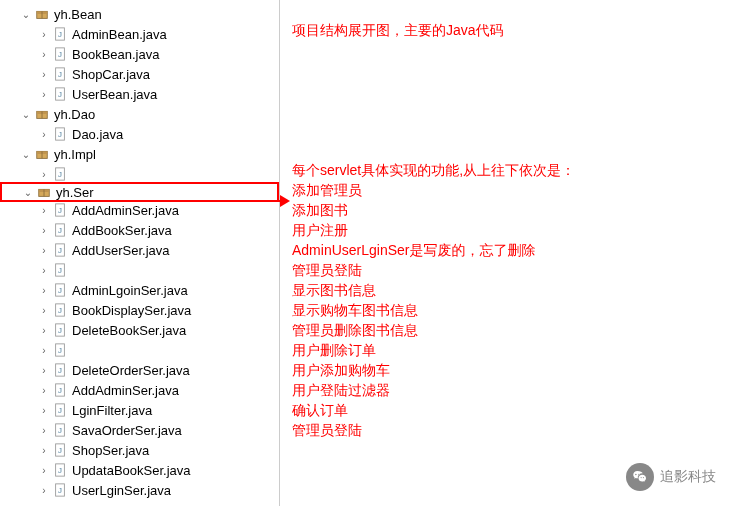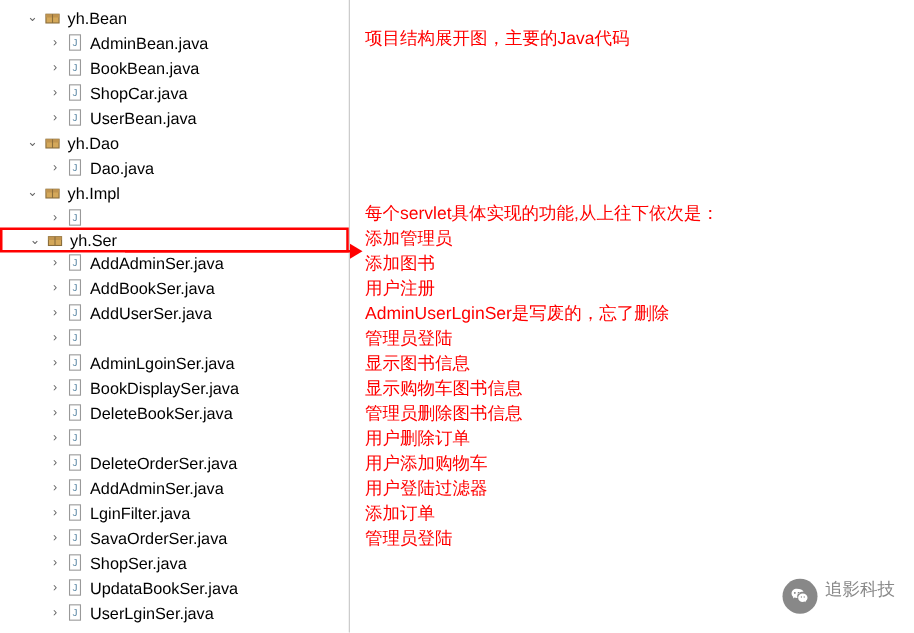--- a/index.html
+++ b/index.html
@@ -88,20 +88,21 @@
       border-left: 10px solid #ff0000;
       border-top: 6px solid transparent;
       border-bottom: 6px solid transparent;
       z-index: 10;
     }
     .watermark {
       position: absolute;
       bottom: 15px;
       right: 15px;
       display: flex;
+      align-items: center;
       color: #888;
       font-size: 14px;
       z-index: 20;
     }
     .wechat-icon {
       width: 28px;
       height: 28px;
       border-radius: 50%;
       background: #888;
       margin-right: 6px;
@@ -380,21 +381,21 @@
     <div>添加图书</div>
     <div>用户注册</div>
     <div>AdminUserLginSer是写废的，忘了删除</div>
     <div>管理员登陆</div>
     <div>显示图书信息</div>
     <div>显示购物车图书信息</div>
     <div>管理员删除图书信息</div>
     <div>用户删除订单</div>
     <div>用户添加购物车</div>
     <div>用户登陆过滤器</div>
-    <div>添加订单</div>
+    <div>确认订单</div>
     <div>管理员登陆</div>
   </div>
 </div>
 
 <div class="arrow-line"></div>
 <div class="arrow-head"></div>
 
 <div class="watermark">
   <span class="wechat-icon">
     <svg viewBox="0 0 24 24" fill="#fff">

